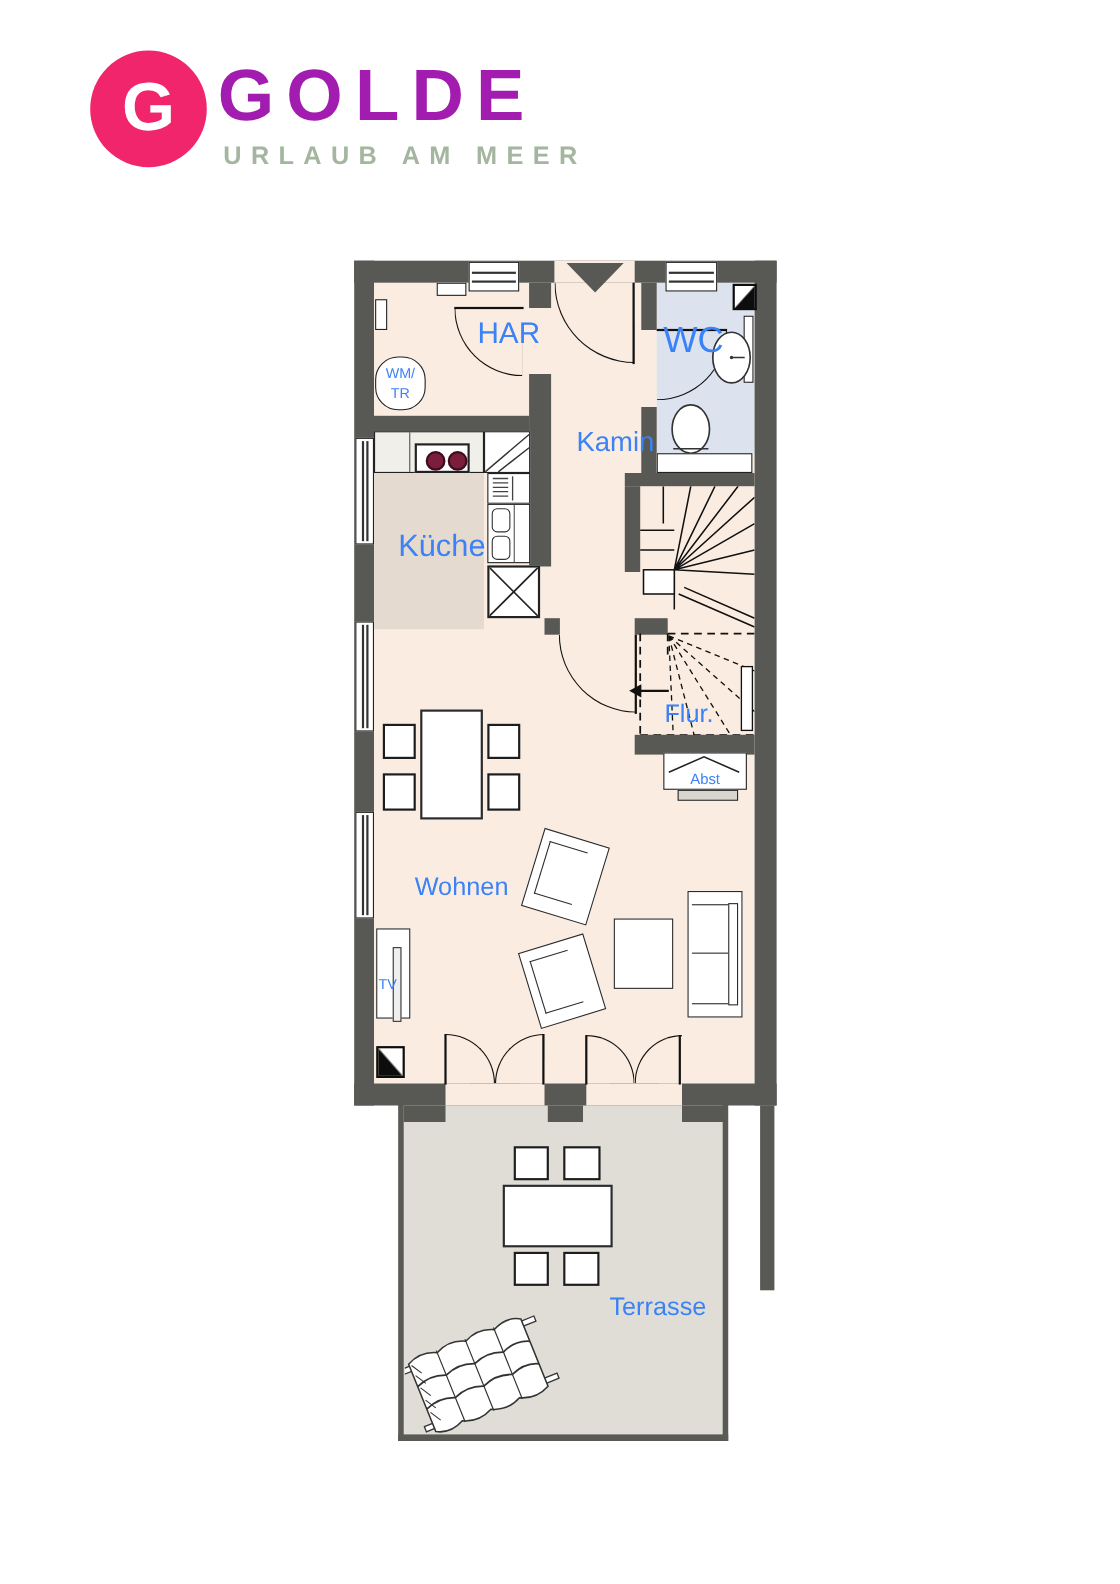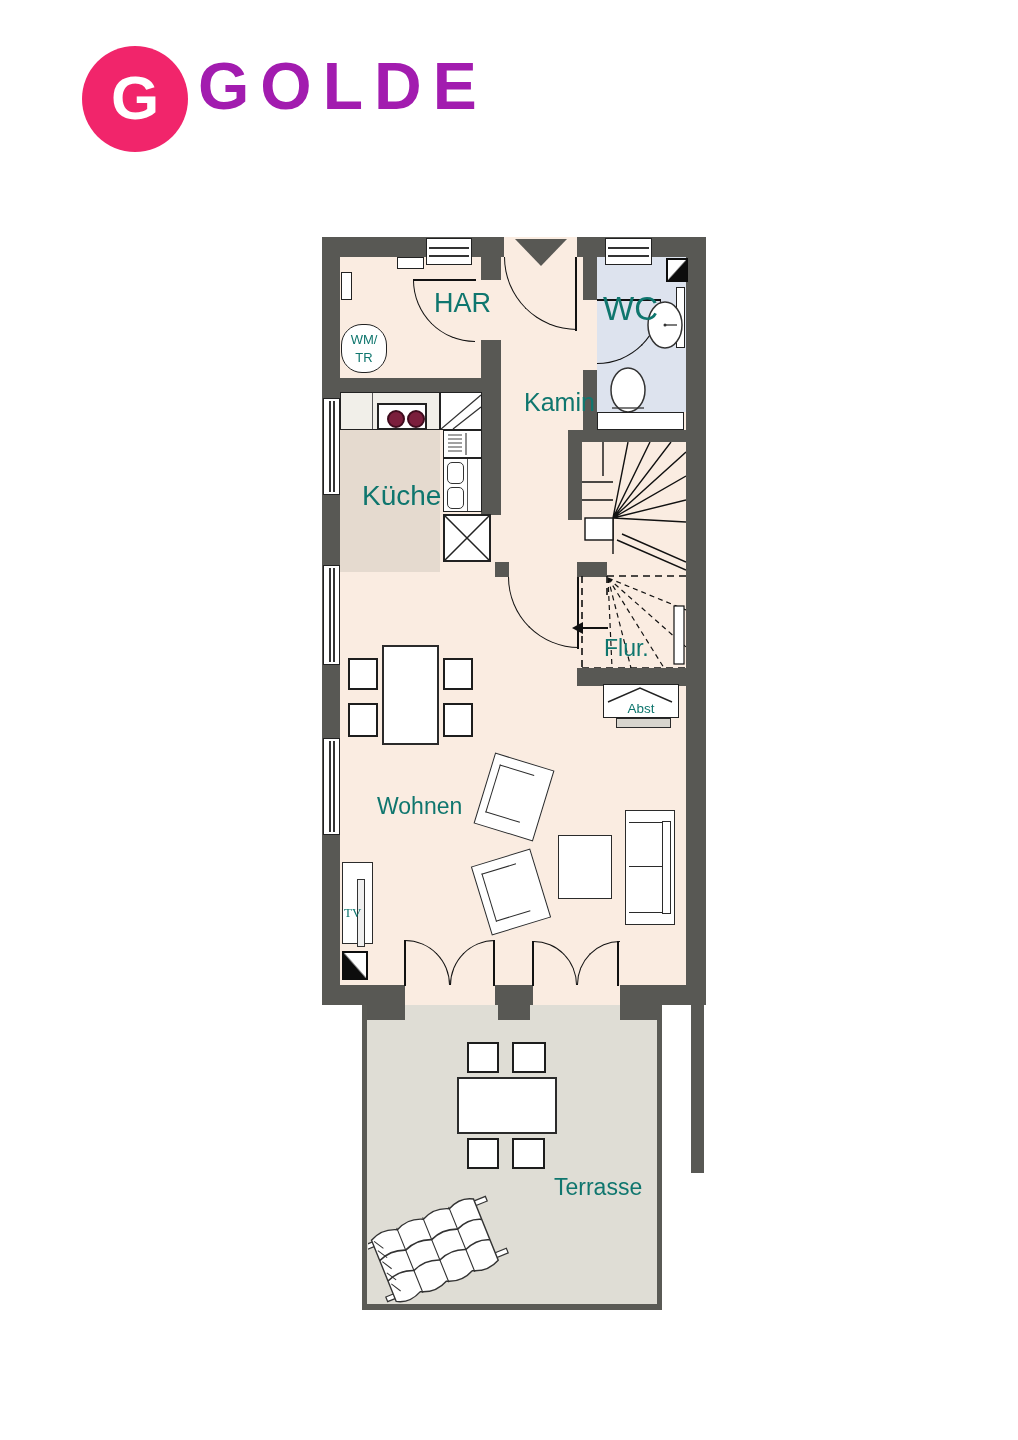--- a/index.html
+++ b/index.html
@@ -16,21 +16,21 @@
   .wall{background:#585854;}
   .floor{background:#faece1;}
   .kfloor{background:#e5dacf;}
   .wcfloor{background:#dde3ee;}
   .opening{background:#faece1;}
   .win{background:#fff;border:1.5px solid #222;box-sizing:border-box;}
   .wline{position:absolute;background:#333;}
   .fix{background:#fff;border:1.5px solid #222;box-sizing:border-box;}
   .arc{box-sizing:border-box;border:0 solid #111;background:transparent;}
   .leaf{background:#111;}
-  .lbl{color:#0f766e;white-space:nowrap;}
+  .lbl{color:#3b82f6;white-space:nowrap;}
   .furn{background:#fff;border:2px solid #2b2b2b;box-sizing:border-box;}
   .furn-thin{background:#fff;border:1.6px solid #2b2b2b;box-sizing:border-box;}
   .chair{background:#fff;border:2.5px solid #1d1d1d;box-sizing:border-box;}
   .armchair-inner{position:absolute;left:7px;top:9px;width:36px;height:50px;
     border:1.5px solid #2b2b2b;border-right:none;box-sizing:border-box;}
   .terrace{background:#dfddd5;border-left:5px solid #5a5a55;border-right:5px solid #5a5a55;
     border-bottom:6px solid #5a5a55;box-sizing:border-box;}
   .shaft-br{background:linear-gradient(to bottom right,#ffffff 47%,#0d0d0d 53%);border:2px solid #0d0d0d;box-sizing:border-box;}
   .shaft-bl{background:linear-gradient(to bottom left,#ffffff 47%,#0d0d0d 53%);border:2px solid #0d0d0d;box-sizing:border-box;}
   .arrow-down{width:0;height:0;border-left:26px solid transparent;border-right:26px solid transparent;
@@ -40,20 +40,21 @@
 </style>
 </head>
 <body>
 
 <div class="page">
 
   <div class="abs logo-circle">
     <span class="logo-g">G</span>
   </div>
   <div class="abs brand">GOLDE</div>
+  <div class="abs tagline">URLAUB AM MEER</div>
 
   <div class="abs floor" style="left:340px;top:257px;width:346px;height:728px;"></div>
   <div class="abs kfloor" style="left:340px;top:392px;width:100px;height:180px;"></div>
   <div class="abs wcfloor" style="left:597px;top:257px;width:89px;height:155px;"></div>
 
   <div class="abs terrace" style="left:362px;top:1003px;width:300px;height:307px;"></div>
   <div class="abs wall" style="left:691px;top:1005px;width:13px;height:168px;"></div>
 
   <div class="abs wall" style="left:322px;top:237px;width:384px;height:20px;"></div>
   <div class="abs wall" style="left:322px;top:237px;width:18px;height:768px;"></div>
@@ -234,21 +235,21 @@
 
   <div class="abs furn-thin" style="left:558px;top:835px;width:54px;height:64px;"></div>
 
   <div class="abs furn-thin" style="left:625px;top:810px;width:50px;height:115px;">
     <div style="position:absolute;right:3px;top:10px;bottom:10px;width:9px;border:1.4px solid #2b2b2b;box-sizing:border-box;"></div>
     <div style="position:absolute;left:3px;top:55px;width:33px;height:1.4px;background:#2b2b2b;"></div>
     <div style="position:absolute;left:3px;top:11px;width:33px;height:1.4px;background:#2b2b2b;"></div>
     <div style="position:absolute;left:3px;bottom:11px;width:33px;height:1.4px;background:#2b2b2b;"></div>
   </div>
 
-  <div class="abs furn-thin" style="left:342px;top:862px;width:31px;height:82px;border-width:1.4px;font-family:Liberation Serif, serif;">
+  <div class="abs furn-thin" style="left:342px;top:844px;width:31px;height:82px;border-width:1.4px;">
     <div style="position:absolute;left:14px;top:16px;width:8px;height:68px;border:1.3px solid #333;background:#efefef;box-sizing:border-box;"></div>
     <div class="lbl" style="position:absolute;left:1px;top:42px;font-size:13px;">TV</div>
   </div>
   <div class="abs shaft-bl" style="left:342px;top:951px;width:26px;height:29px;"></div>
 
   <div class="abs furn" style="left:457px;top:1077px;width:100px;height:57px;"></div>
   <div class="abs chair" style="left:467px;top:1042px;width:32px;height:31px;"></div>
   <div class="abs chair" style="left:512px;top:1042px;width:34px;height:31px;"></div>
   <div class="abs chair" style="left:467px;top:1138px;width:32px;height:31px;"></div>
   <div class="abs chair" style="left:512px;top:1138px;width:33px;height:31px;"></div>

